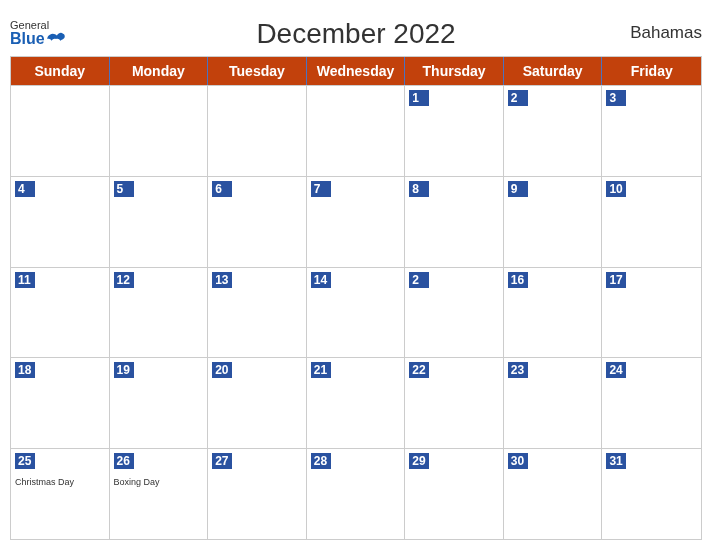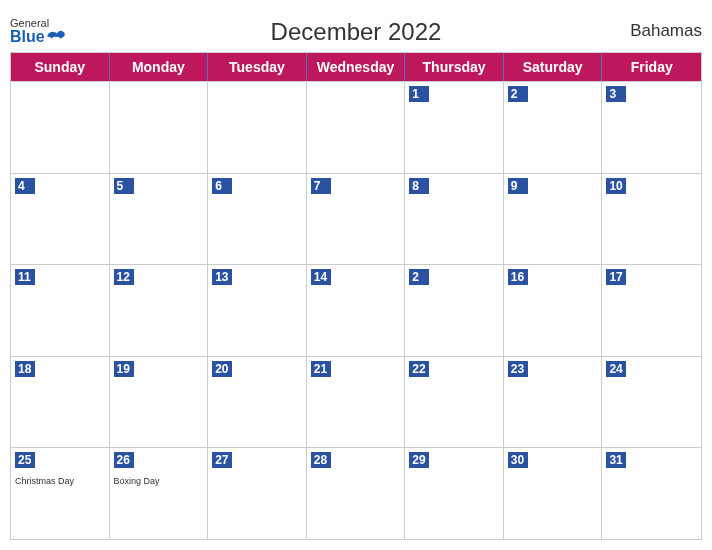--- a/index.html
+++ b/index.html
@@ -40,21 +40,21 @@
       line-height: 1;
     }
     .logo-bird {
       display: inline-block;
       width: 18px;
       height: 14px;
       margin-left: 2px;
       vertical-align: middle;
     }
     .month-title {
-      font-size: 24px;
+      font-size: 28px;
       font-weight: normal;
       color: #333;
       text-align: center;
     }
     .country-label {
       position: absolute;
       right: 0;
       top: 50%;
       transform: translateY(-50%);
       font-size: 17px;
@@ -62,21 +62,21 @@
     }
     .calendar {
       flex: 1;
       display: flex;
       flex-direction: column;
       border: 1px solid #ccc;
     }
     .day-headers {
       display: grid;
       grid-template-columns: repeat(7, 1fr);
-      background: #be185d;
+      background: #c2410c;
     }
     .day-header {
       color: #fff;
       text-align: center;
       padding: 6px 0;
       font-size: 14px;
       font-weight: bold;
       border-right: 1px solid #4a72c0;
     }
     .day-header:last-child {

